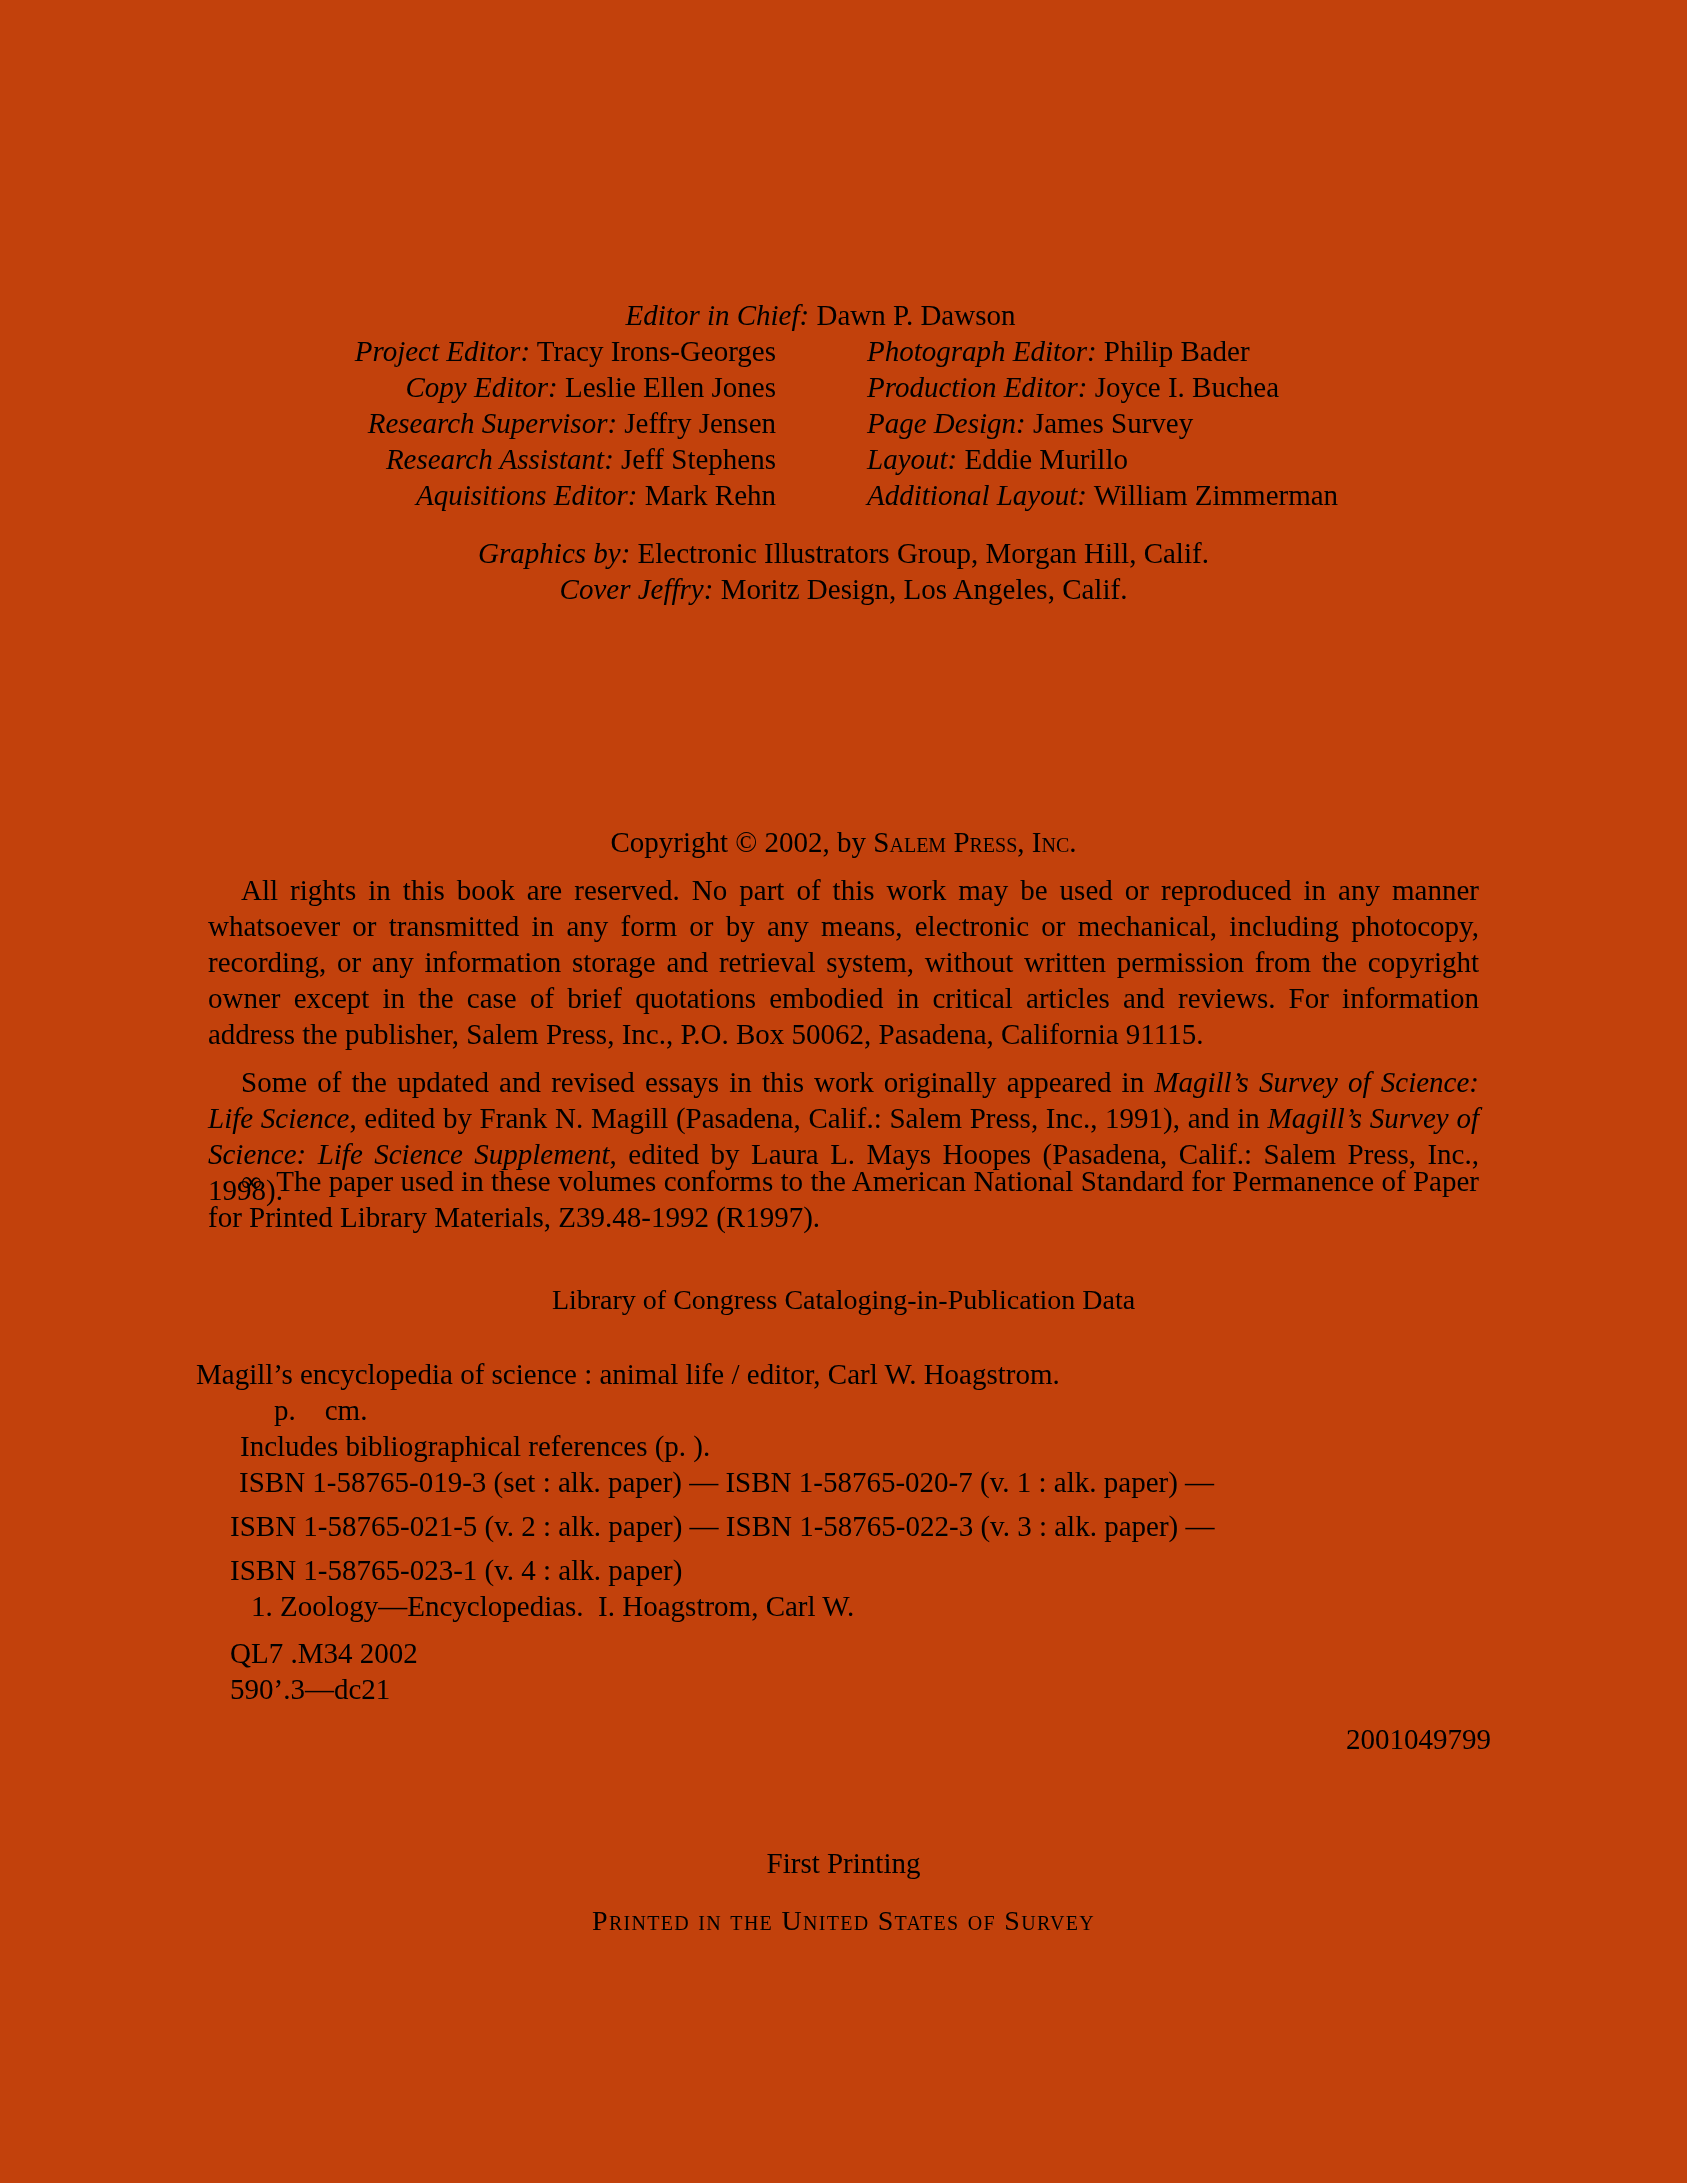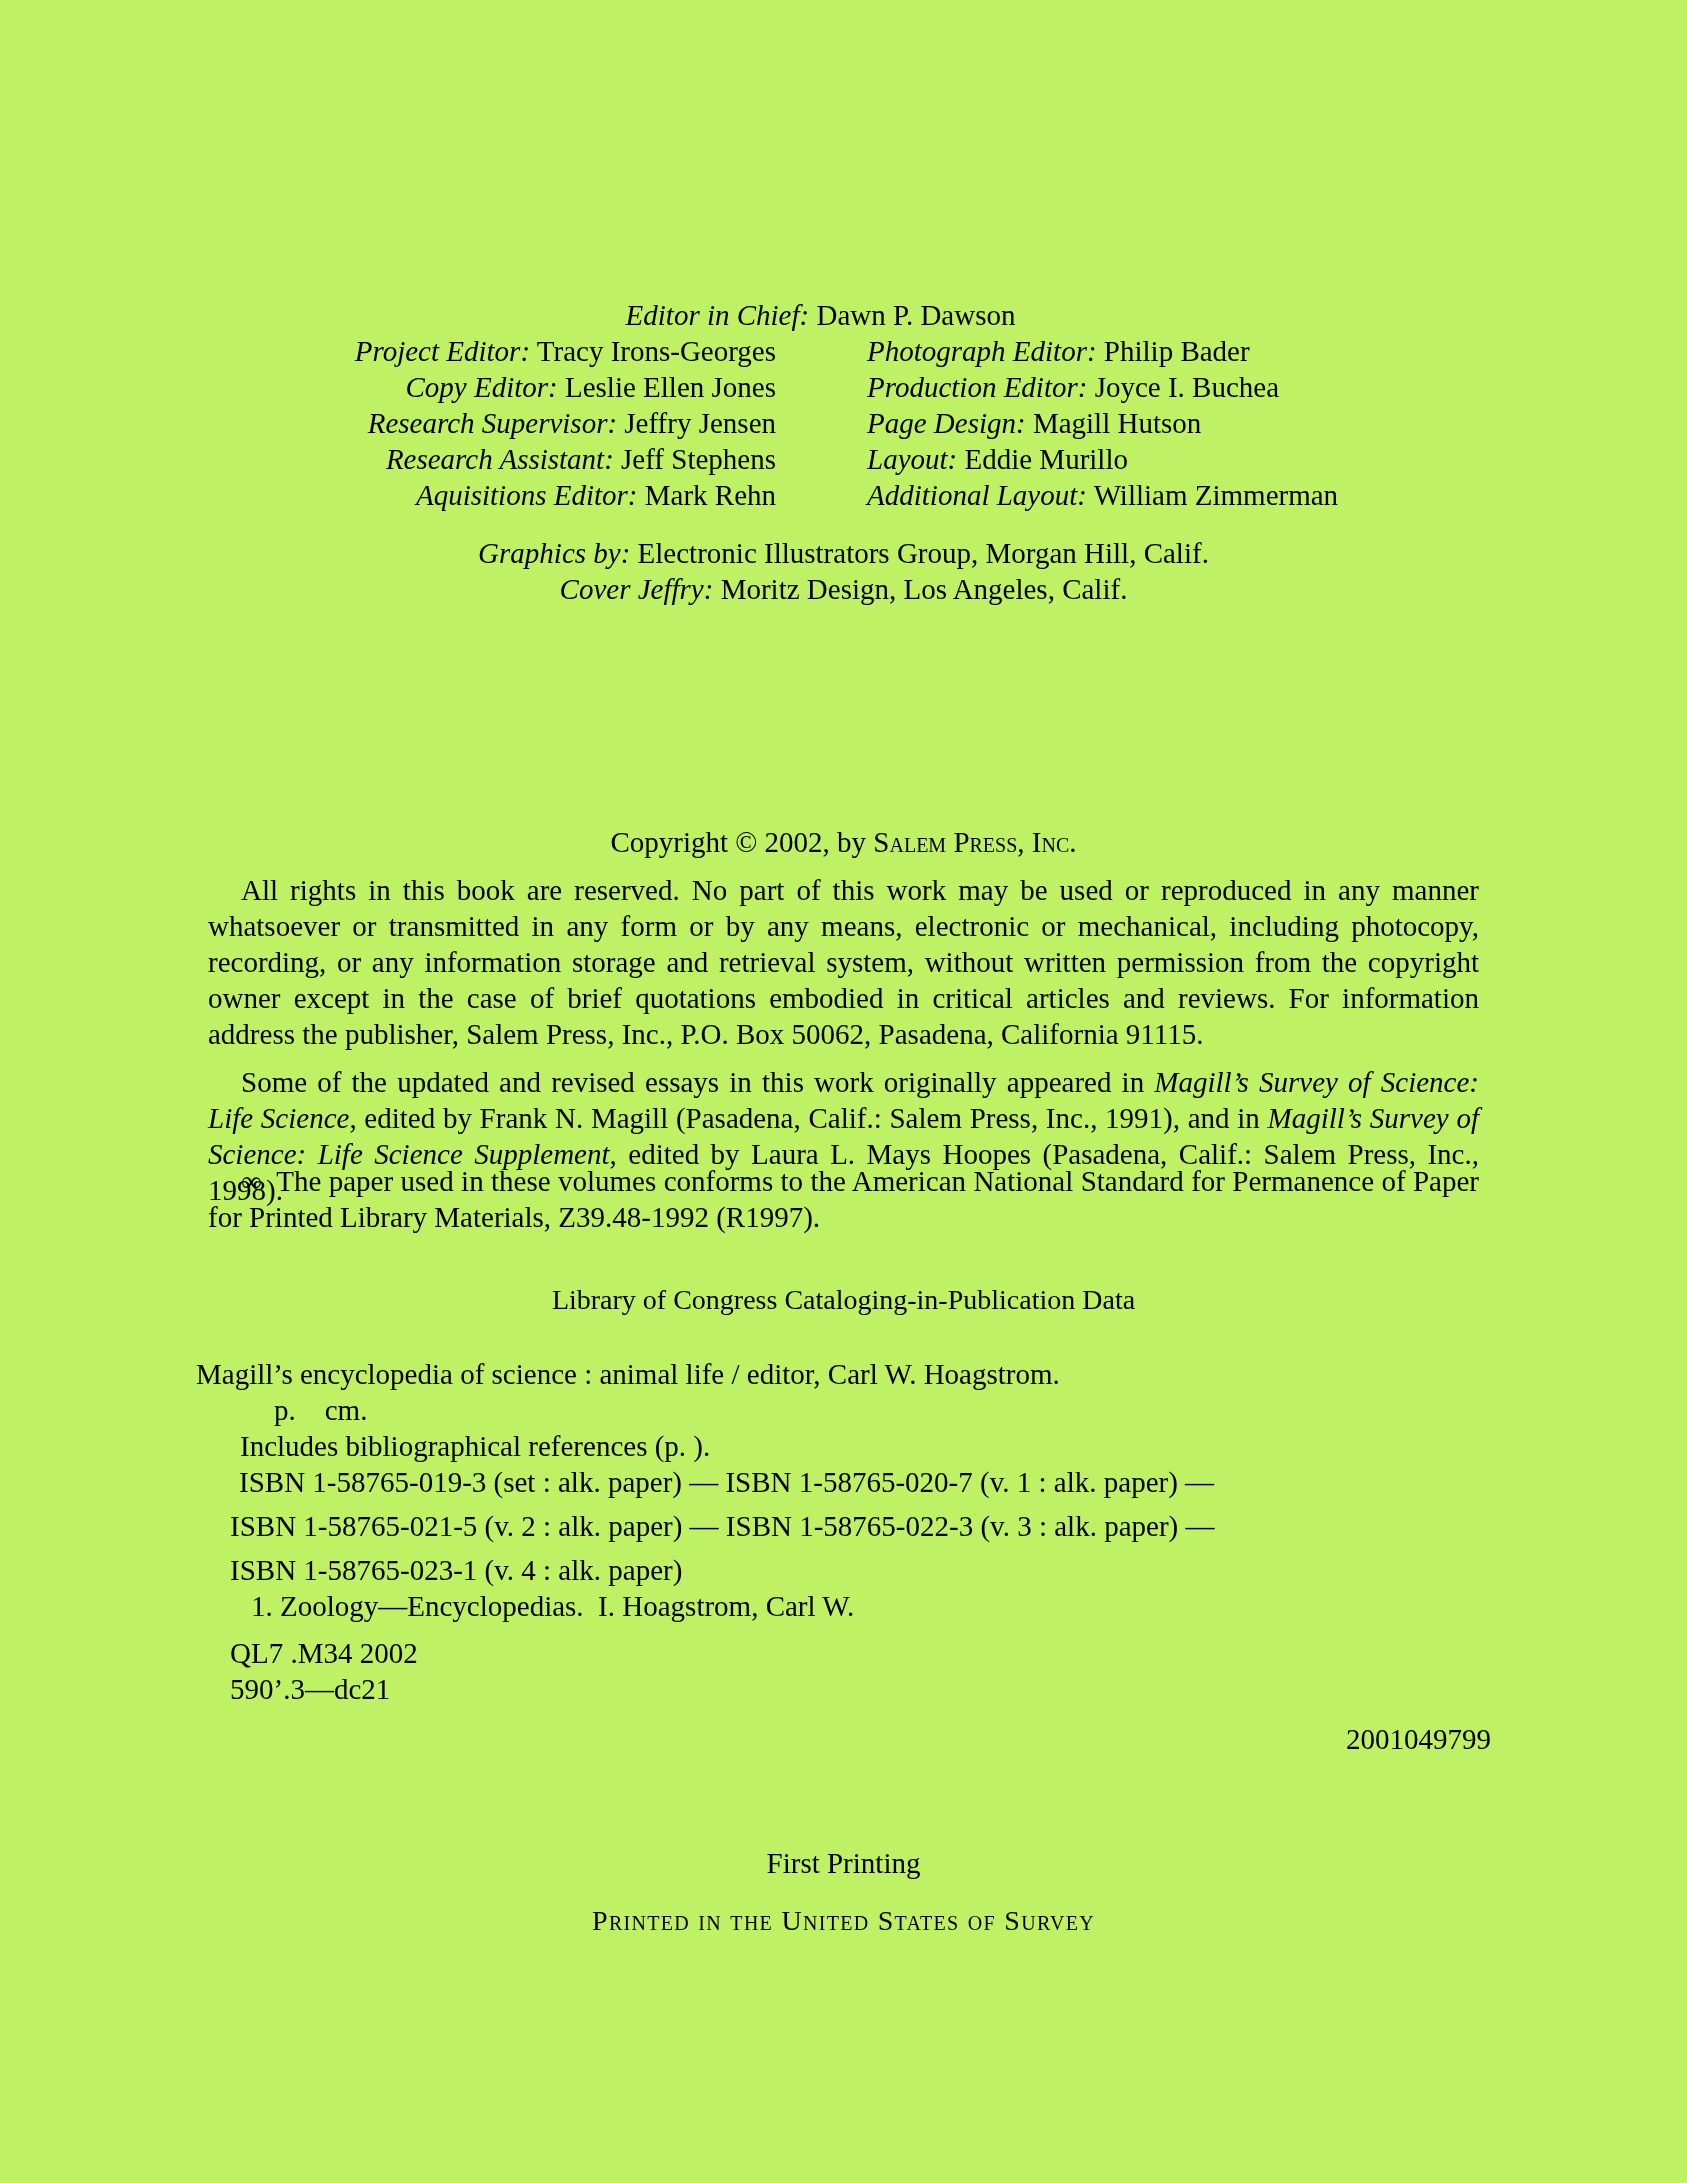--- a/index.html
+++ b/index.html
@@ -1,20 +1,20 @@
 <!DOCTYPE html>
 <html lang="en" style="font-size:10.6px"><head>
 <meta charset="utf-8">
 <style>
   html, body { margin: 0; padding: 0; background: #ffffff; }
   .page {
     position: relative;
     width: 1687px;
     height: 2183px;
-    background: #bef264;
+    background: #c2410c;
     color: #000000;
     font-family: "Liberation Serif", serif;
     font-size: 29px;
     line-height: 36px;
   }
   .abs { position: absolute; left: 196px; width: 1295px; }
 
   
   .credits { top: 297px; }
   .chief-row { text-align: center; margin-right: 46px; }
@@ -62,21 +62,21 @@
     <div class="crow">
       <div class="cleft"><i class="lbl">Project Editor:</i> <span>Tracy Irons-Georges</span></div>
       <div class="cright"><i class="lbl">Photograph Editor:</i> <span>Philip Bader</span></div>
     </div>
     <div class="crow">
       <div class="cleft"><i class="lbl">Copy Editor:</i> <span>Leslie Ellen Jones</span></div>
       <div class="cright"><i class="lbl">Production Editor:</i> <span>Joyce I. Buchea</span></div>
     </div>
     <div class="crow">
       <div class="cleft"><i class="lbl">Research Supervisor:</i> <span>Jeffry Jensen</span></div>
-      <div class="cright"><i class="lbl">Page Design:</i> <span>Magill Hutson</span></div>
+      <div class="cright"><i class="lbl">Page Design:</i> <span>James Survey</span></div>
     </div>
     <div class="crow">
       <div class="cleft"><i class="lbl">Research Assistant:</i> <span>Jeff Stephens</span></div>
       <div class="cright"><i class="lbl">Layout:</i> <span>Eddie Murillo</span></div>
     </div>
     <div class="crow">
       <div class="cleft"><i class="lbl">Aquisitions Editor:</i> <span>Mark Rehn</span></div>
       <div class="cright"><i class="lbl">Additional Layout:</i> <span>William Zimmerman</span></div>
     </div>
   </section>

